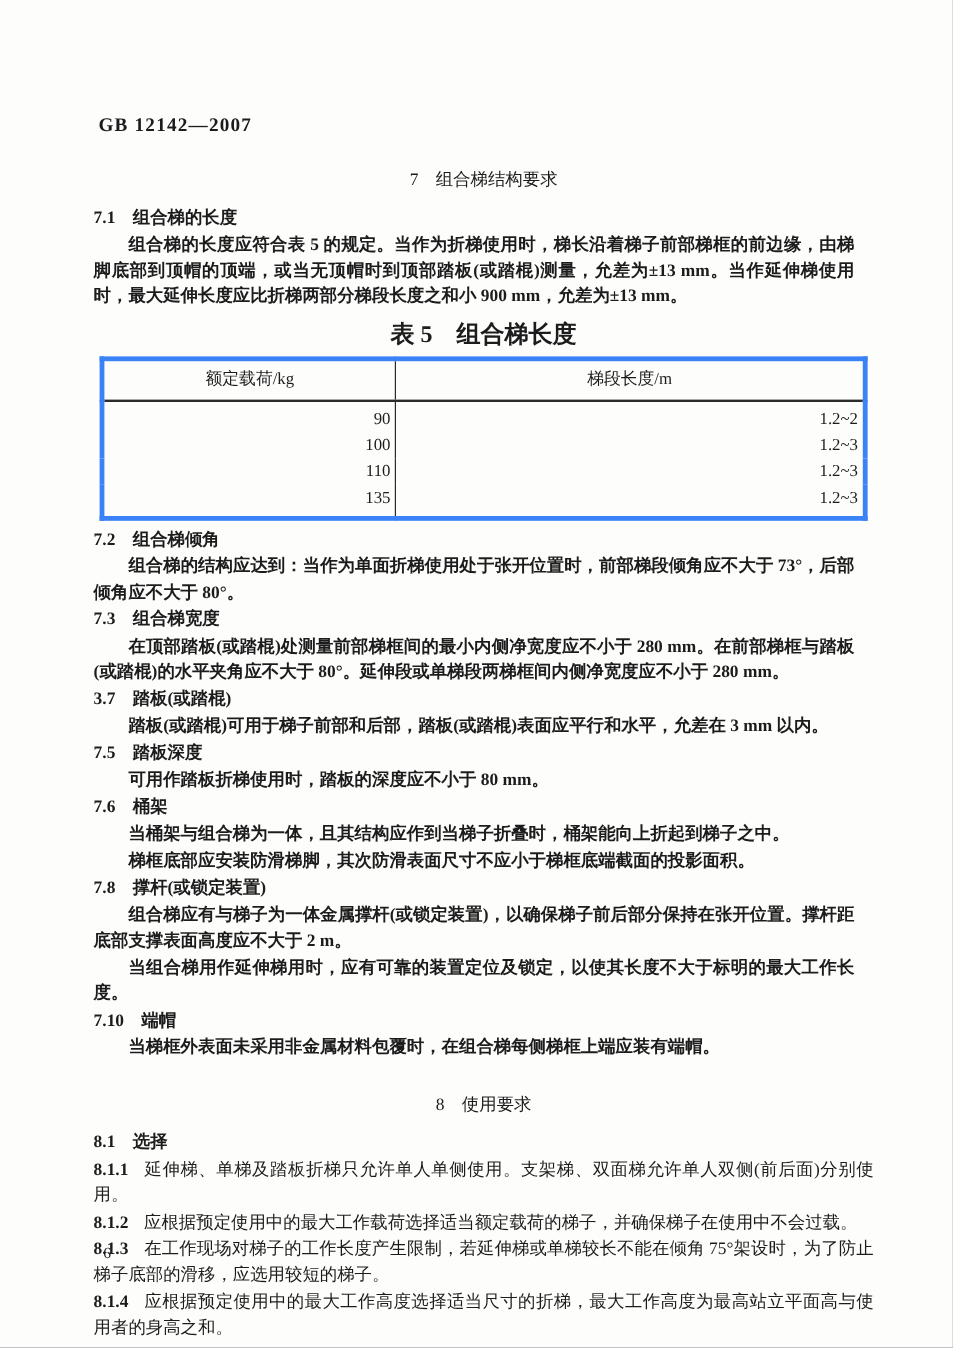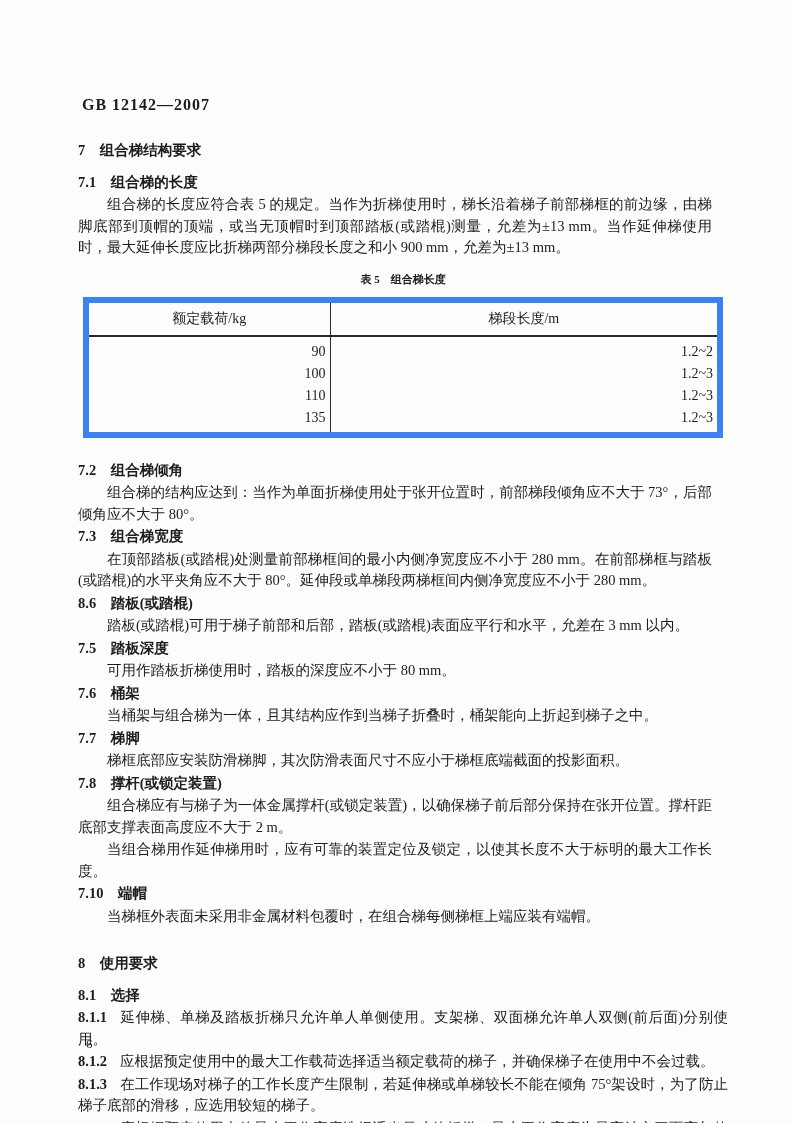--- a/index.html
+++ b/index.html
@@ -25,50 +25,52 @@
   .content {
     position: absolute;
     left: 78px;
     top: 140px;
     width: 650px;
     font-size: 14.5px;
     line-height: 21.5px;
   }
   .chapter {
     font-size: 14.5px;
-    font-weight: bold;
+    font-weight: normal;
     margin: 26px 0 10px 0;
+    text-align: center;
   }
   .chapter:first-child { margin-top: 0; }
   .section {
     font-size: 14.5px;
     font-weight: bold;
     margin: 1px 0 1px 0;
   }
   .para {
     margin: 0 16px 1px 0;
     text-indent: 2em;
     text-align: justify;
+    font-weight: bold;
   }
   .clause {
     margin: 0 0 1px 0;
     text-align: justify;
   }
   .clause-num { font-weight: bold; margin-right: 0.9em; }
   .table-title {
     text-align: center;
     font-weight: bold;
     margin: 10px 0 7px 0;
-    font-size: 11px;
+    font-size: 20px;
   }
   table.data-table {
     width: 640px;
-    margin: 0 auto 22px auto;
+    margin: 0 auto 6px auto;
     border-collapse: collapse;
-    border: 6px solid #3b82f6;
+    border: 4px solid #3b82f6;
     font-size: 14px;
   }
   table.data-table th {
     font-weight: normal;
     border-bottom: 2px solid #2b2b2b;
     padding: 5px 4px;
     text-align: center;
   }
   table.data-table td {
     text-align: right;
@@ -119,27 +121,26 @@
           <tr class="">
             <td class="col-divider">135</td>
             <td class="">1.2~3</td>
           </tr>
         </tbody>
       </table>
       <h3 class="section">7.2　组合梯倾角</h3>
       <p class="para">组合梯的结构应达到：当作为单面折梯使用处于张开位置时，前部梯段倾角应不大于 73°，后部倾角应不大于 80°。</p>
       <h3 class="section">7.3　组合梯宽度</h3>
       <p class="para">在顶部踏板(或踏棍)处测量前部梯框间的最小内侧净宽度应不小于 280 mm。在前部梯框与踏板(或踏棍)的水平夹角应不大于 80°。延伸段或单梯段两梯框间内侧净宽度应不小于 280 mm。</p>
-      <h3 class="section">8.6　踏板(或踏棍)</h3>
+      <h3 class="section">3.7　踏板(或踏棍)</h3>
       <p class="para">踏板(或踏棍)可用于梯子前部和后部，踏板(或踏棍)表面应平行和水平，允差在 3 mm 以内。</p>
       <h3 class="section">7.5　踏板深度</h3>
       <p class="para">可用作踏板折梯使用时，踏板的深度应不小于 80 mm。</p>
       <h3 class="section">7.6　桶架</h3>
       <p class="para">当桶架与组合梯为一体，且其结构应作到当梯子折叠时，桶架能向上折起到梯子之中。</p>
-      <h3 class="section">7.7　梯脚</h3>
       <p class="para">梯框底部应安装防滑梯脚，其次防滑表面尺寸不应小于梯框底端截面的投影面积。</p>
       <h3 class="section">7.8　撑杆(或锁定装置)</h3>
       <p class="para">组合梯应有与梯子为一体金属撑杆(或锁定装置)，以确保梯子前后部分保持在张开位置。撑杆距底部支撑表面高度应不大于 2 m。</p>
       <p class="para">当组合梯用作延伸梯用时，应有可靠的装置定位及锁定，以使其长度不大于标明的最大工作长度。</p>
       <h3 class="section">7.10　端帽</h3>
       <p class="para">当梯框外表面未采用非金属材料包覆时，在组合梯每侧梯框上端应装有端帽。</p>
       <h2 class="chapter">8　使用要求</h2>
       <h3 class="section">8.1　选择</h3>
       <p class="clause"><span class="clause-num">8.1.1</span><span class="clause-text">延伸梯、单梯及踏板折梯只允许单人单侧使用。支架梯、双面梯允许单人双侧(前后面)分别使用。</span></p>
       <p class="clause"><span class="clause-num">8.1.2</span><span class="clause-text">应根据预定使用中的最大工作载荷选择适当额定载荷的梯子，并确保梯子在使用中不会过载。</span></p>

